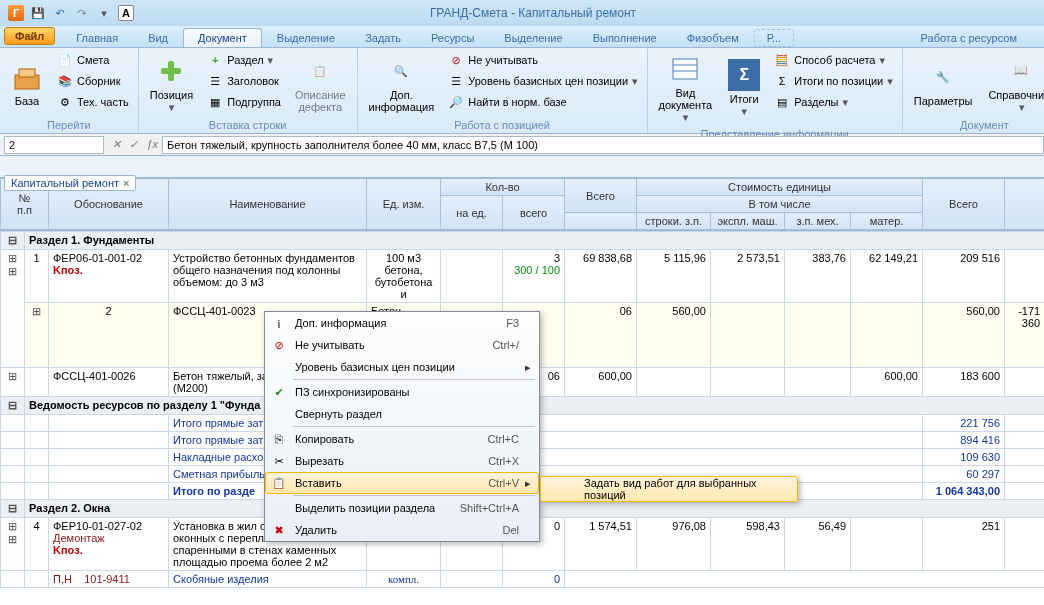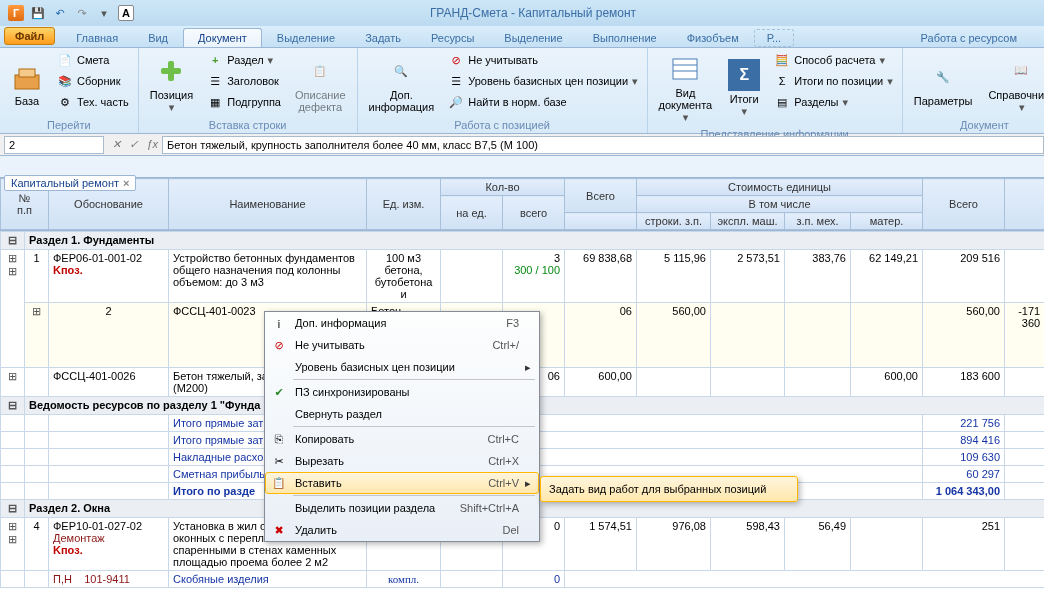--- a/index.html
+++ b/index.html
@@ -62,21 +62,21 @@
 .ctx-menu .row { display: flex; align-items: center; height: 22px; padding: 0 4px; gap: 6px; }
 .ctx-menu .row:hover, .ctx-menu .row.hover { background: linear-gradient(#fff5dd, #ffe8ad); border: 1px solid #ffb700; border-radius: 3px; padding: 0 3px; height: 22px; }
 .ctx-menu .icon-slot { width: 20px; display: flex; justify-content: center; }
 .ctx-menu .label { flex: 1; }
 .ctx-menu .shortcut { color: #555; }
 .ctx-menu .arrow { width: 10px; color: #333; }
 .ctx-menu .sep { height: 1px; background: #c5c5c5; margin: 1px 4px 1px 28px; }
 
 
 .sub-menu { position: absolute; left: 540px; top: 476px; width: 258px; background: linear-gradient(#fff5dd, #ffe8ad); border: 1px solid #ffb700; box-shadow: 2px 2px 6px rgba(0,0,0,0.3); padding: 2px; border-radius: 3px; }
-.sub-menu .row { display: flex; align-items: center; height: 20px; padding: 0 6px; }
+.sub-menu .row { display: flex; align-items: center; height: 20px; padding: 0 6px; margin-left: 35px; }
 </style>
 </head>
 <body>
 
 <div class="titlebar">
   <div class="qat">
     <span class="qat-icon" style="background:linear-gradient(#ff9a3c,#e06b10);color:#fff;font-weight:bold;">Г</span>
     <span class="qat-icon">💾</span>
     <span class="qat-icon" style="color:#2a6db5;">↶</span>
     <span class="qat-icon" style="color:#888;">↷</span>

